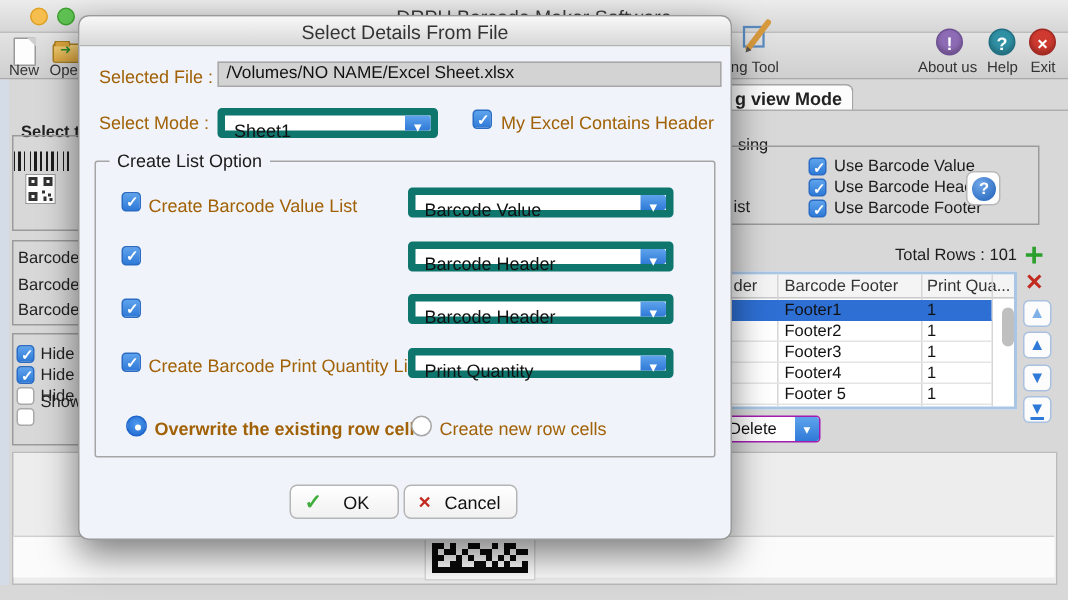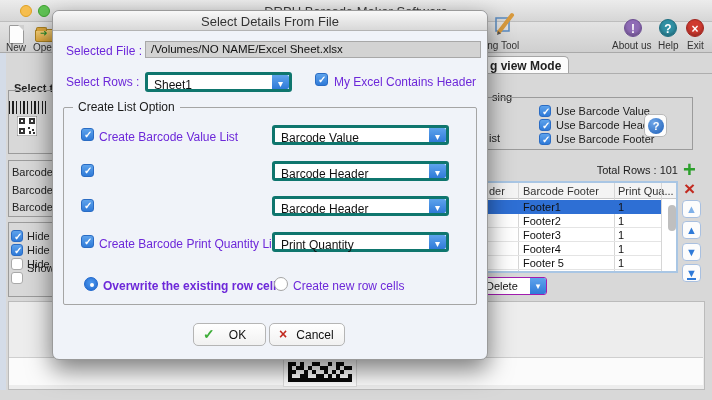--- a/index.html
+++ b/index.html
@@ -93,24 +93,24 @@
   .design-white { left:9px; top:357px; width:694px; height:28px; background:#fbfbfb; border-top:1px solid #cfcfcf; }
   .dm-wrap { left:284px; top:360px; width:72px; height:26px; background:#fff;
     box-shadow:0 0 0 1px #dcdcdc; }
 
   
   .dialog { left:52px; top:10px; width:436px; height:350px; border-radius:7px;
     background:#f0f3f9; box-shadow:0 10px 24px rgba(0,0,0,.5); border:1px solid #9a9a9a; }
   .dlg-header { position:absolute; left:0; top:0; width:100%; height:20px;
     background:linear-gradient(#f8f8f8,#d8d8d8); border-bottom:1px solid #b3b3b3;
     border-radius:7px 7px 0 0; text-align:center; font-size:13px; color:#333; padding-top:3px; }
-  .dlg-label { position:absolute; font-size:12px; color:#6d28d9; white-space:nowrap; }
+  .dlg-label { position:absolute; font-size:12px; color:#a16207; white-space:nowrap; }
   .file-field { position:absolute; left:92px; top:30px; width:336px; height:17px; background:#d3d3d3;
     border:1px solid #a8a8a8; font-size:11.5px; color:#111; padding:1px 0 0 5px; white-space:nowrap; }
-  .combo { position:absolute; height:20px; background:#fff; border:3px solid #0f766e; border-radius:3px;
+  .combo { position:absolute; height:20px; background:#fff; border:5px solid #0f766e; border-radius:3px;
     font-size:12px; color:#111; }
   .combo .txt { position:absolute; left:6px; top:3px; white-space:nowrap; }
   .combo .dd-chev { border-radius:0 2px 2px 0; width:17px; font-size:10px; line-height:18px; }
   .dlg-groupbox { position:absolute; left:10px; top:96px; width:414px; height:198px;
     border:1px solid #a5a5a5; border-radius:2px; }
   .dlg-grouptitle { position:absolute; left:20px; top:89px; font-size:12px; color:#1a1a1a;
     background:#f0f3f9; padding:0 5px; }
   .radio { position:absolute; width:14px; height:14px; border-radius:50%; background:#fff; border:1px solid #a5a5a5; }
   .radio.selected { background:radial-gradient(circle at 50% 40%, #4f9af0, #1e66cc); border-color:#1e66cc; }
   .radio.selected:after { content:""; position:absolute; left:4.5px; top:4.5px; width:4px; height:4px;
@@ -296,21 +296,21 @@
       </svg>
     </div>
   </div>
 
   <div class="abs dialog">
     <div class="dlg-header">Select Details From File</div>
 
     <div class="dlg-label" style="left:13px;top:33px;">Selected File :</div>
     <div class="file-field">/Volumes/NO NAME/Excel Sheet.xlsx</div>
 
-    <div class="dlg-label" style="left:13px;top:64px;">Select Rows :</div>
+    <div class="dlg-label" style="left:13px;top:64px;">Select Mode :</div>
     <div class="combo" style="left:92px;top:61px;width:147px;">
       <span class="txt">Sheet1</span>
       <span class="dd-chev">▾</span>
     </div>
     <div class="cb checked" style="position:absolute;left:262px;top:62px;"></div>
     <div class="dlg-label" style="left:281px;top:64px;">My Excel Contains Header</div>
 
     <div class="dlg-groupbox"></div>
     <div class="dlg-grouptitle">Create List Option</div>
 

